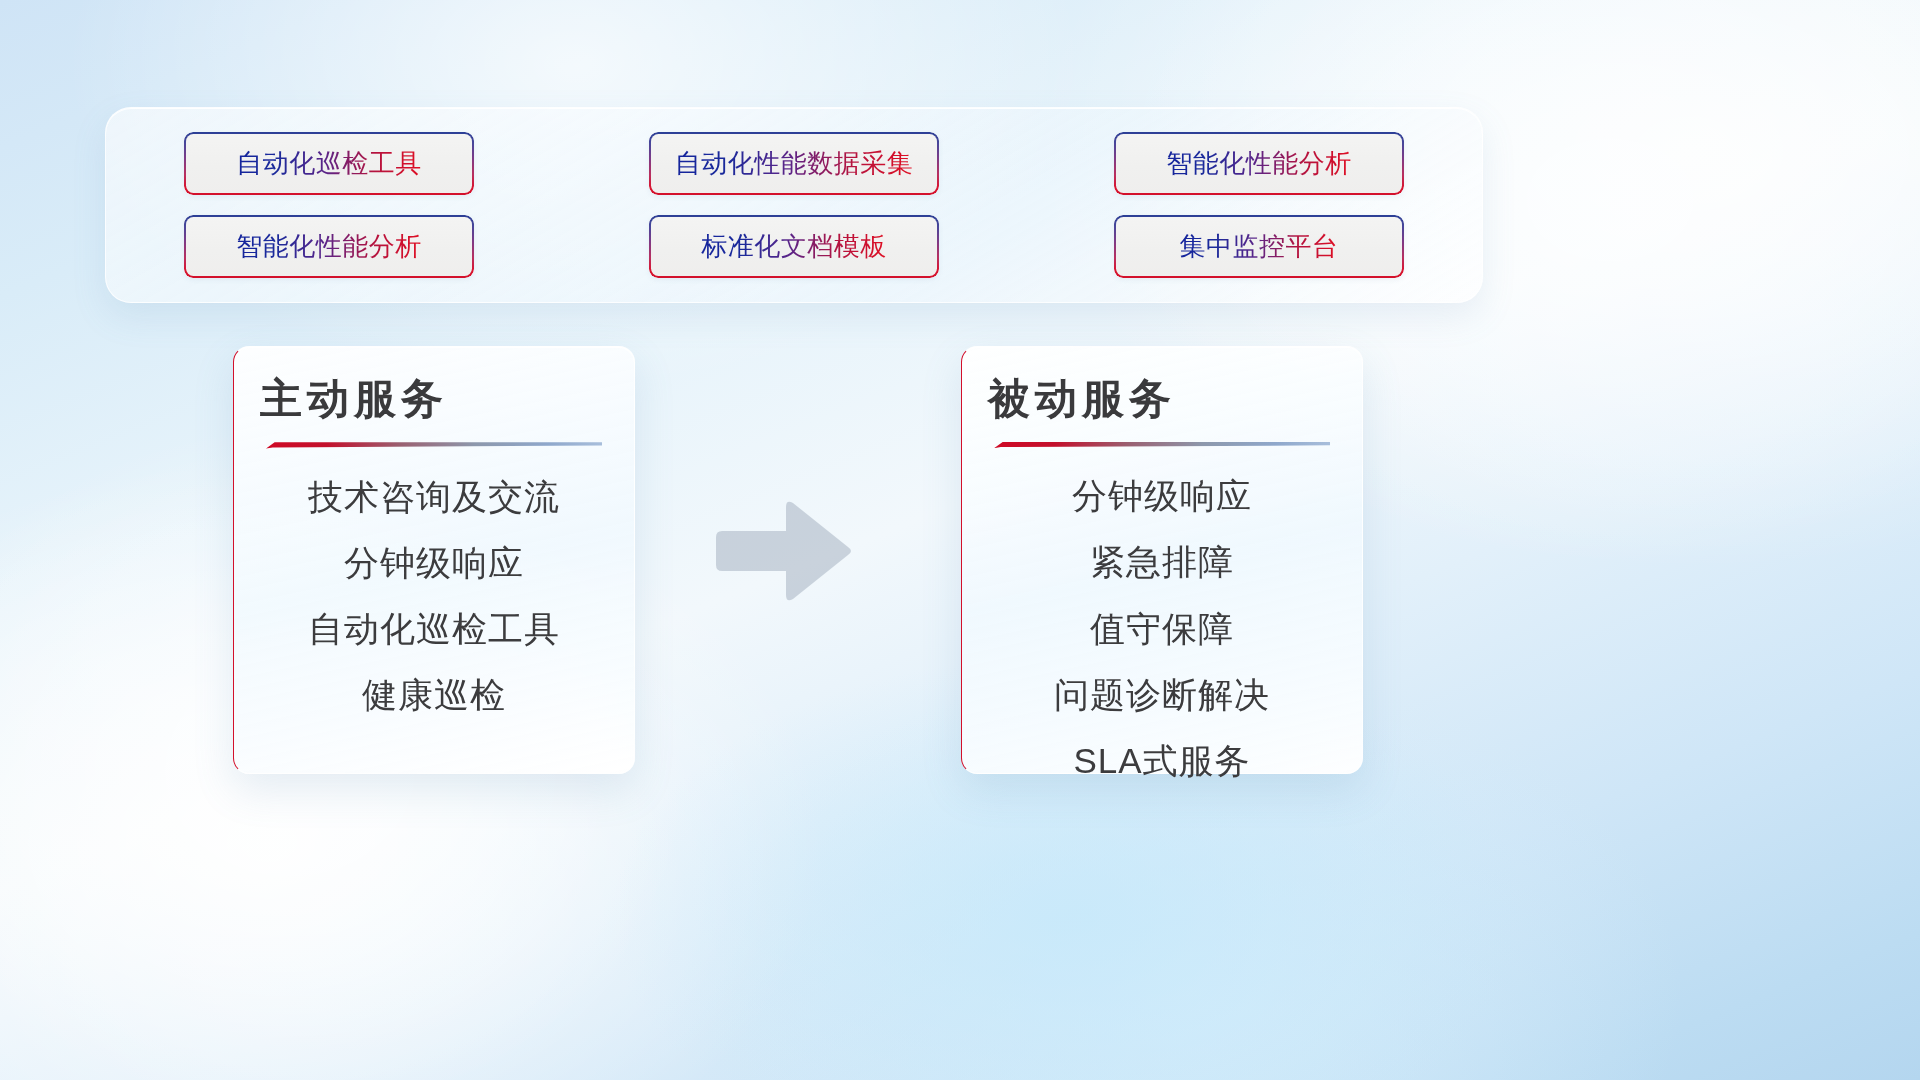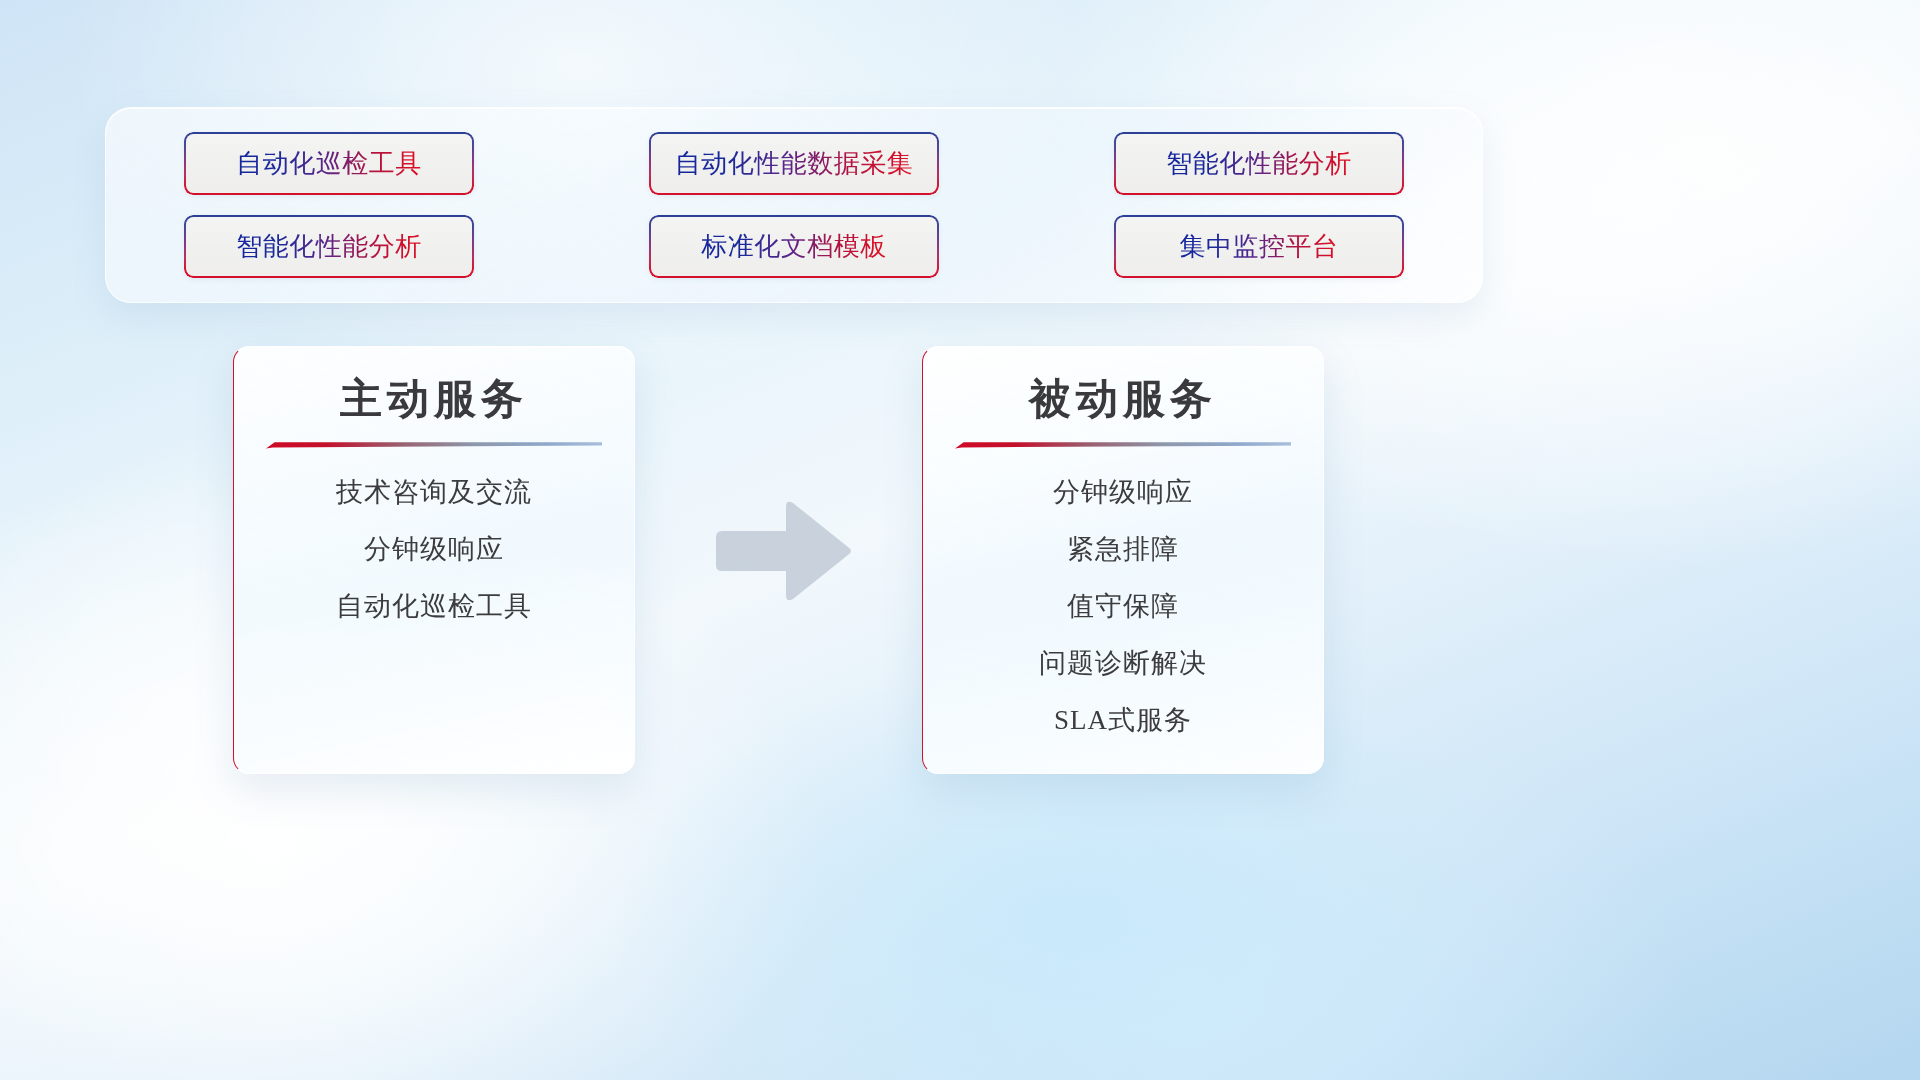--- a/index.html
+++ b/index.html
@@ -133,24 +133,23 @@
     border: 1px solid rgba(255,255,255,0.85);
     border-left: 1.6px solid #d3102b;
     box-shadow:
       0 16px 40px rgba(96,140,183,0.16),
       inset 0 1px 0 rgba(255,255,255,0.95);
     padding: 22px 26px 0 26px;
     display: flex;
     flex-direction: column;
   }
   .card-left  { left: 233px; }
-  .card-right { left: 922px; font-family: Liberation Serif, serif; }
+  .card-right { left: 961px; }
 
   .card-title {
-    text-align: center;
     font-size: 42px;
     font-weight: bold;
     color: #3a3a3c;
     letter-spacing: 5px;
     line-height: 1.25;
     margin-top: 4px;
   }
   .card-divider {
     margin: 14px 6px 0 6px;
     height: 9px;
@@ -161,21 +160,21 @@
   .card-items {
     flex: 1;
     display: flex;
     flex-direction: column;
     justify-content: flex-start;
     padding-top: 28px;
     gap: 26px;
   }
   .card-item {
     text-align: center;
-    font-size: 27px;
+    font-size: 35px;
     color: #3c3c3e;
     letter-spacing: 1px;
     line-height: 1.15;
     white-space: nowrap;
   }
 
   
   .flow-arrow {
     position: absolute;
     left: 714px; top: 497px;
@@ -234,20 +233,21 @@
             <stop offset="100%" stop-color="#a8bedb"></stop>
           </linearGradient>
         </defs>
         <path d="M0,8.6 L9,2.2 L350,2.2 L350,5.6 L7,7.4 Z" fill="url(#divgradL)"></path>
       </svg>
     </div>
     <div class="card-items">
       <div class="card-item">技术咨询及交流</div>
       <div class="card-item">分钟级响应</div>
       <div class="card-item">自动化巡检工具</div>
+      <div class="card-item">健康巡检</div>
     </div>
   </div>
 
   <div class="flow-arrow">
     <svg viewBox="0 0 140 108" aria-hidden="true">
       <path d="M8,34 L72,34 L72,10 Q72,2 79,6 L134,50 Q140,54 134,58 L79,102 Q72,106 72,98 L72,74 L8,74 Q2,74 2,68 L2,40 Q2,34 8,34 Z" fill="#8d9bad"></path>
     </svg>
   </div>
 
   <div class="card card-right">

